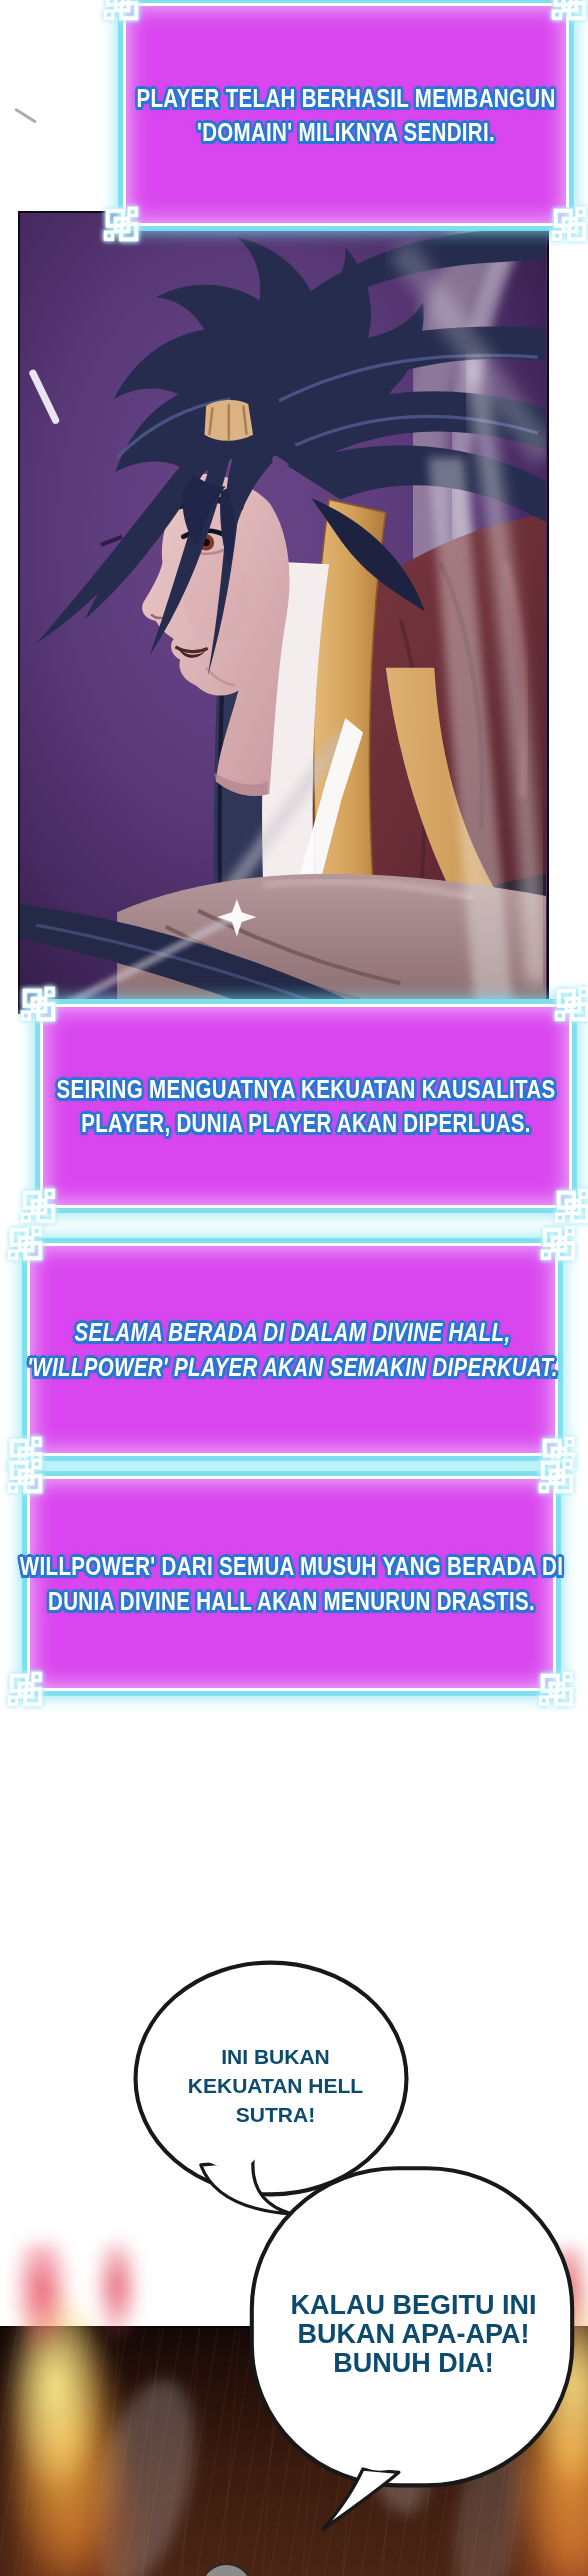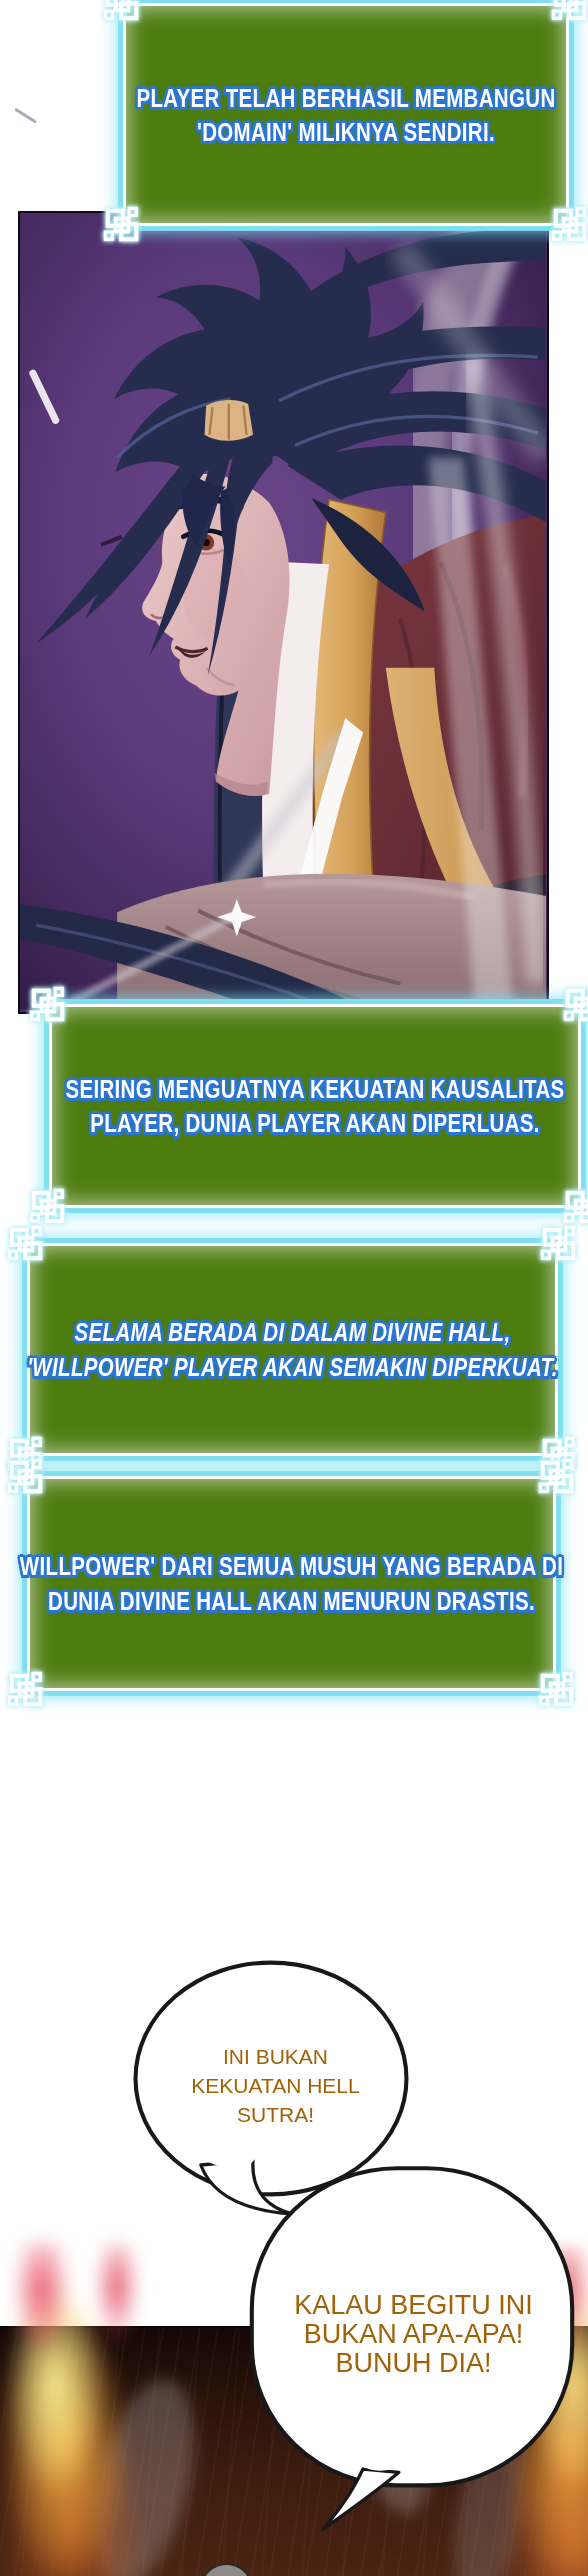--- a/index.html
+++ b/index.html
@@ -1,50 +1,50 @@
 <!DOCTYPE html>
 <html style="font-size:13px"><head>
 <meta charset="utf-8">
 <style>
   html,body{margin:0;padding:0;background:#ffffff;}
   .page{position:relative;width:589px;height:2576px;background:#ffffff;overflow:hidden;
         font-family:"Liberation Sans",sans-serif;}
 
   
-  .sysbox{position:absolute;background:#4d7c0f;border:3.3px solid #ffffff;box-sizing:border-box;
+  .sysbox{position:absolute;background:#d946ef;border:3.3px solid #ffffff;box-sizing:border-box;
           box-shadow:0 0 0 4.9px #7fdfee,0 0 14.7px 5.7px rgba(120,225,242,.85),
                      inset 0 0 23px rgba(255,255,255,.75);}
   .systext{position:absolute;inset:0;display:flex;flex-direction:column;justify-content:center;
            align-items:center;gap:2.5px;transform:scaleX(.82);}
   .sysline{font-weight:700;font-size:25px;line-height:32px;color:#ffffff;white-space:nowrap;
            letter-spacing:0.4px;
            text-shadow:-2.5px -2.5px 0 #2a76d2,0 -2.5px 0 #2a76d2,2.5px -2.5px 0 #2a76d2,
                        -2.5px 0 0 #2a76d2,2.5px 0 0 #2a76d2,-2.5px 2.5px 0 #2a76d2,
                        0 2.5px 0 #2a76d2,2.5px 2.5px 0 #2a76d2,-3.3px 0 0 #2a76d2,
                        3.3px 0 0 #2a76d2,0 -3.3px 0 #2a76d2,0 3.3px 0 #2a76d2,
                        0 0 6.5px rgba(42,118,210,.6);}
   .knot{position:absolute;width:38px;height:38px;
         filter:drop-shadow(0 0 2.5px rgba(120,225,242,.95)) drop-shadow(0 0 0.8px #ffffff);}
   .k-tl{top:-21px;left:-23px}.k-tr{top:-21px;right:-23px}
   .k-bl{bottom:-21px;left:-23px}.k-br{bottom:-21px;right:-23px}
 
   #box1{left:123px;top:3.3px;width:446px;height:223px;}
-  #box2{left:49px;top:1004px;width:532px;height:204px;border-radius:6px;}
+  #box2{left:40px;top:1004px;width:532px;height:204px;border-radius:6px;}
   #box3{left:27px;top:1243px;width:531px;height:213px;font-style:italic;}
   #box4{left:27px;top:1476px;width:529px;height:215px;padding-left:47px;}
 
   
   .panel-art{position:absolute;left:18px;top:211px;width:531px;height:803px;overflow:hidden;
              border:2.5px solid #0c0c12;box-sizing:border-box;background:#4a2d63;}
   .panel-art svg{display:block;}
 
   
   .bubble-svg{position:absolute;}
   .bubble-text{position:absolute;display:flex;align-items:center;justify-content:center;
-               text-align:center;color:#a16207;font-weight:400;white-space:pre-line;}
+               text-align:center;color:#0c4a6e;font-weight:700;white-space:pre-line;}
   #bubble1-text{left:166px;top:2022px;width:219px;height:127px;font-size:21px;line-height:29px;}
   #bubble2-text{left:286px;top:2266px;width:255px;height:137px;font-size:27px;line-height:29px;}
 
   
   .bottom-panel{position:absolute;left:0;top:2326px;width:589px;height:250px;
                 background:linear-gradient(180deg,#150806 0%,#29120a 28%,#3c1c0f 58%,#4a2414 100%);
                 border-top:2.5px solid #0a0503;box-sizing:border-box;overflow:hidden;}
   .rain{position:absolute;inset:0;opacity:.5;
         background:repeating-linear-gradient(99deg,transparent 0 16.4px,rgba(255,216,190,.08) 16.4px 18px),
                    repeating-linear-gradient(94deg,transparent 0 38px,rgba(255,200,170,.06) 38px 40px);}

